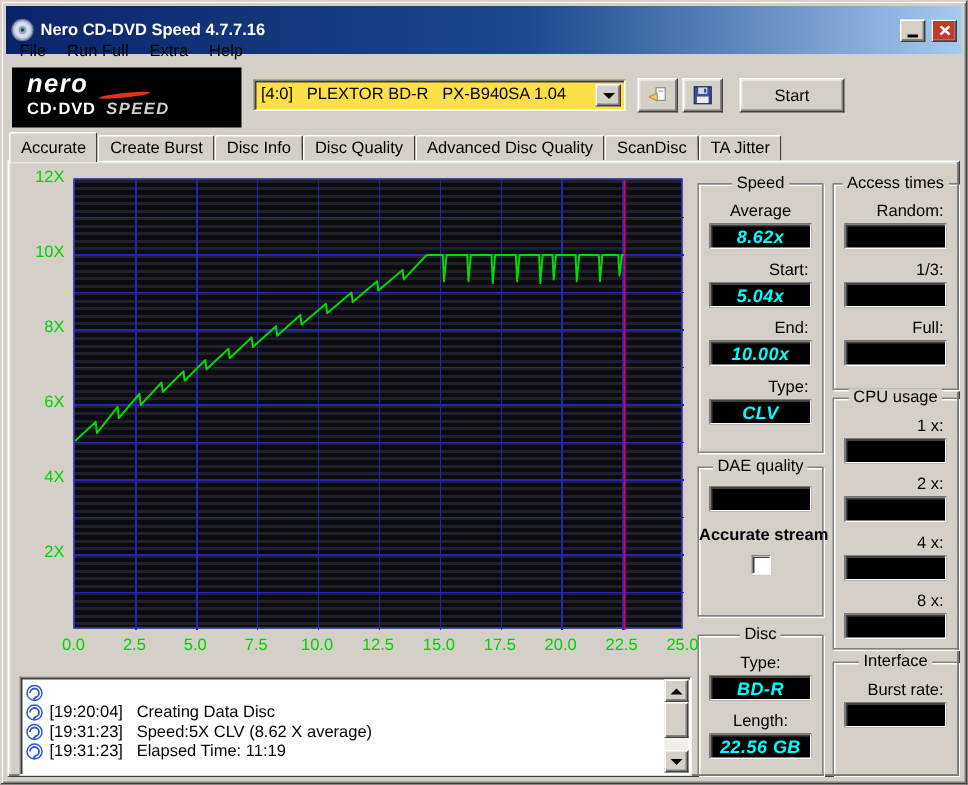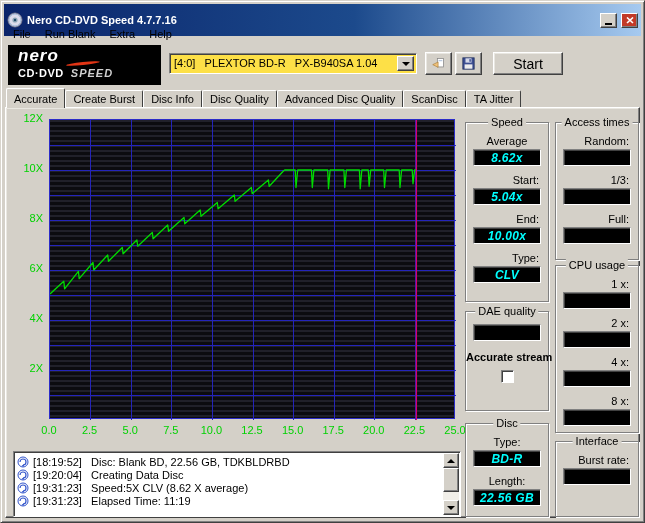--- a/index.html
+++ b/index.html
@@ -43,21 +43,21 @@
     background:#fde047; border:1px solid; border-color:#808080 #fff #fff #808080;
     box-shadow: inset 1px 1px 0 #404040; display:flex; }
   .combo-text { flex:1; padding:3px 4px 0; white-space:pre; overflow:hidden; font-size:11px; }
   .combo-btn { width:17px; margin:2px; background:#d4d0c8; border:1px solid;
     border-color:#fff #404040 #404040 #fff; box-shadow: inset -1px -1px 0 #808080;
     display:flex; align-items:center; justify-content:center; }
   .arrow-down { width:0; height:0; border-left:4px solid transparent;
     border-right:4px solid transparent; border-top:4px solid #000; }
   .btn { background:#d4d0c8; border:1px solid; border-color:#fff #404040 #404040 #fff;
     box-shadow: inset -1px -1px 0 #808080, inset 1px 1px 0 #e9e7e1;
-    font-family:inherit; font-size:14px; display:flex; align-items:center; justify-content:center; cursor:default; }
+    font-family:inherit; font-size:11px; display:flex; align-items:center; justify-content:center; cursor:default; }
   .icon-btn { position:absolute; top:9px; width:27px; height:23px; }
   .btn-eject { left:421px; }
   .btn-save { left:451px; }
   .push-btn { position:absolute; top:9px; width:70px; height:23px; }
   .btn-start { left:489px; }
   .btn-exit { left:567px; }
 
   
   .tabstrip { position:absolute; left:5px; top:87px; height:20px;
     display:flex; align-items:flex-end; z-index:3; }
@@ -143,21 +143,21 @@
       </span>
     <span class="tb-btn close">
       <svg width="8" height="7" viewBox="0 0 8 7">
         <path d="M1 0.5 L7 6 M7 0.5 L1 6" stroke="#ffffff" stroke-width="1.6"></path>
       </svg>
     </span>
   </div>
 
   <div class="menubar">
     <span class="menu-item">File</span>
-    <span class="menu-item">Run Blank</span>
+    <span class="menu-item">Run Full</span>
     <span class="menu-item">Extra</span>
     <span class="menu-item">Help</span>
   </div>
 
   <div class="toolbar">
     <div class="logo">
       <div class="logo-nero">nero</div>
       <div class="logo-swoosh"></div>
       <div class="logo-row">
         <span class="logo-cddvd">CD·DVD</span>
@@ -307,21 +307,20 @@
     <div class="valuebox"></div>
   </div>
 
   <div class="log">
     <div class="log-row">
       <svg width="12" height="12" viewBox="0 0 12 12">
         <circle cx="6" cy="6" r="5" fill="#ffffff" stroke="#3355cc"></circle>
         <path d="M3 6 a3 3 0 1 1 3 3" stroke="#3355cc" fill="none" stroke-width="1.2"></path>
         <path d="M4.6 9.6 L7.4 8.4 L6.2 11 Z" fill="#3355cc"></path>
       </svg>
-      <span class="log-text">[18:19:52]   Disc: Blank BD, 22.56 GB, TDKBLDRBD</span>
     </div>
     <div class="log-row">
       <svg width="12" height="12" viewBox="0 0 12 12">
         <circle cx="6" cy="6" r="5" fill="#ffffff" stroke="#3355cc"></circle>
         <path d="M3 6 a3 3 0 1 1 3 3" stroke="#3355cc" fill="none" stroke-width="1.2"></path>
         <path d="M4.6 9.6 L7.4 8.4 L6.2 11 Z" fill="#3355cc"></path>
       </svg>
       <span class="log-text">[19:20:04]   Creating Data Disc</span>
     </div>
     <div class="log-row">

